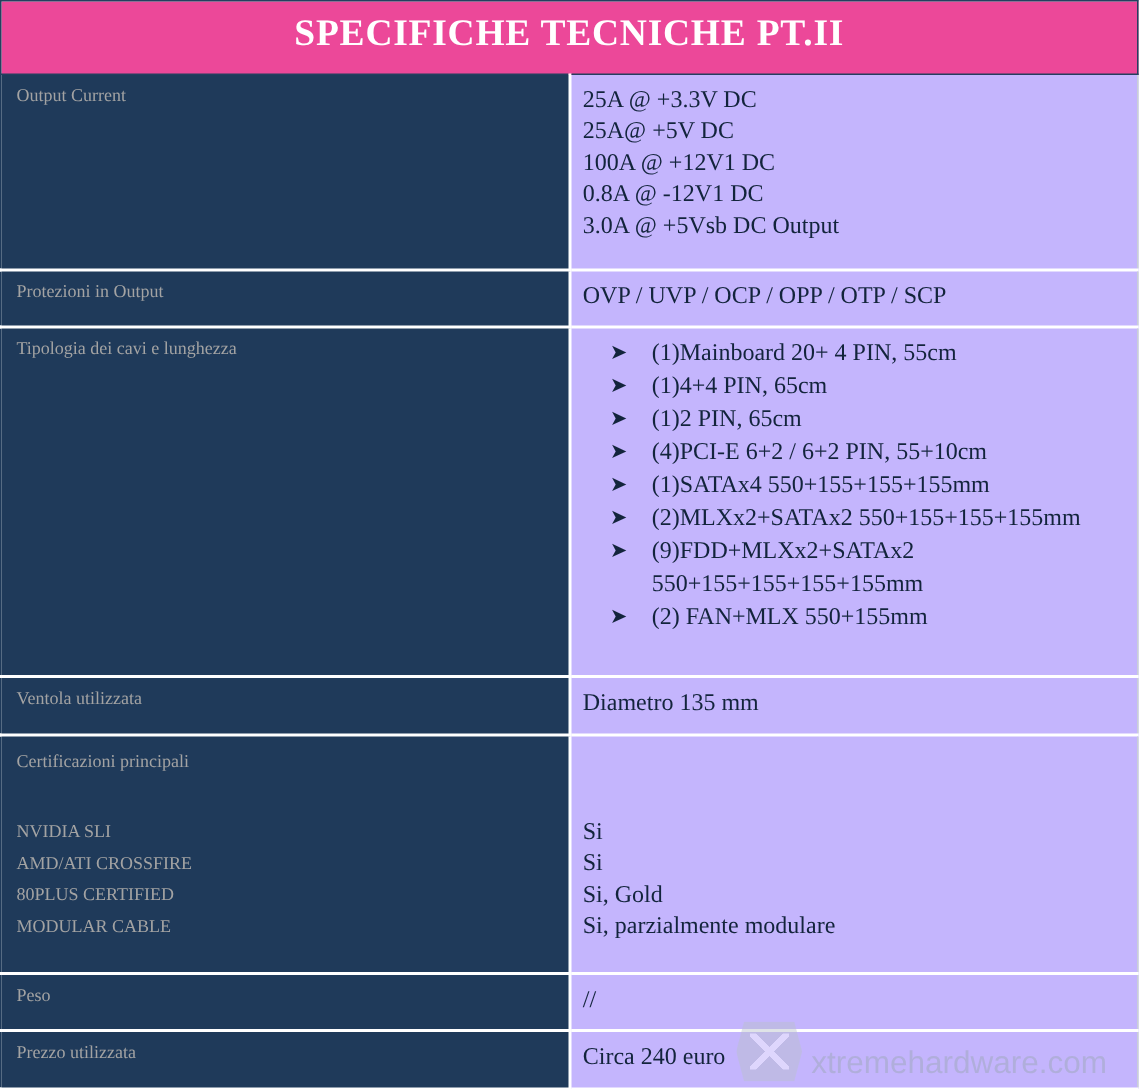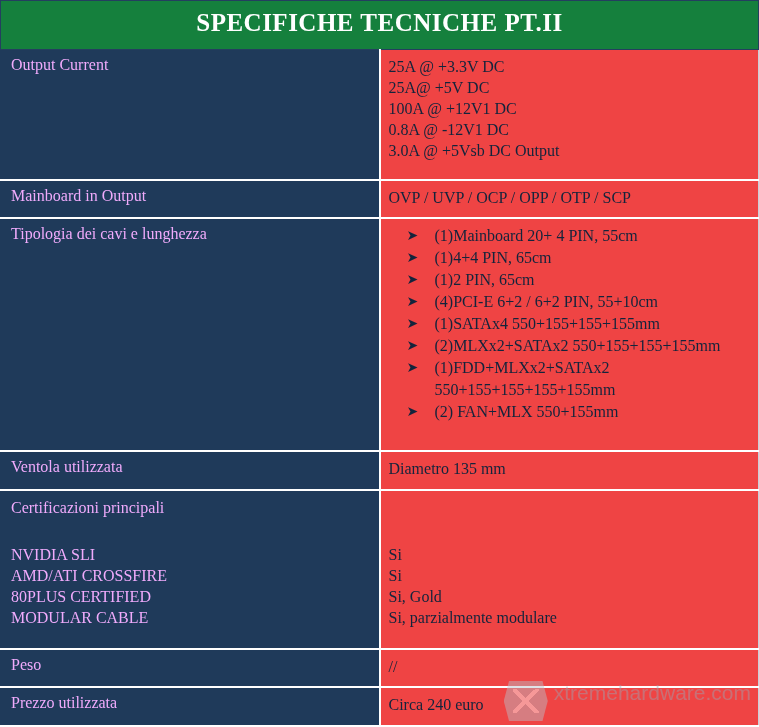--- a/index.html
+++ b/index.html
@@ -15,44 +15,44 @@
   }
   .spec-table {
     width: 759px;
     height: 727px;
     box-sizing: border-box;
     border-collapse: collapse;
     table-layout: fixed;
     position: relative;
   }
   .title-bar {
-    background: #15803d;
+    background: #ec4899;
     color: #ffffff;
     text-align: center;
     font-size: 25px;
     font-weight: bold;
     letter-spacing: 0.5px;
     height: 40px;
     padding: 2px 0 6px 0;
     font-family: "Liberation Serif", serif;
     border: 1px solid #243f5f;
   }
   .row-label {
     background: #1f3a5a;
-    color: #f0abfc;
-    font-size: 16px;
+    color: #a3a3a3;
+    font-size: 12px;
     vertical-align: top;
     padding: 6px 0 6px 10px;
     width: 298px;
     border-bottom: 2px solid #ffffff;
     border-right: 2px solid #ffffff;
     border-left: 1px solid #1f3a5a;
   }
   .row-value {
-    background: #ef4444;
+    background: #c4b5fd;
     color: #13243c;
     font-size: 16px;
     vertical-align: top;
     padding: 6px 6px 6px 8px;
     border-bottom: 2px solid #ffffff;
     border-right: 1px solid #c9cfd6;
   }
   .val-line {
     line-height: 21px;
     white-space: nowrap;
@@ -80,24 +80,24 @@
     font-family: Liberation Serif, serif;
   }
   .cert-spacer {
     height: 26px;
   }
   .cert-line {
     line-height: 21px;
   }
   .watermark {
     position: absolute;
-    right: 8px;
+    right: 21px;
     bottom: 6px;
     display: flex;
-    align-items: flex-start;
+    align-items: flex-end;
     opacity: 0.45;
     pointer-events: none;
   }
   .wm-badge {
     width: 44px;
     height: 40px;
     background: #b9c2cc;
     margin-right: 6px;
     position: relative;
     clip-path: polygon(12% 0, 88% 0, 100% 50%, 88% 100%, 12% 100%, 0 50%);
@@ -133,37 +133,37 @@
     <td class="row-value">
       <div class="val-line">25A @ +3.3V DC</div>
       <div class="val-line">25A@ +5V DC</div>
       <div class="val-line">100A @ +12V1 DC</div>
       <div class="val-line">0.8A @ -12V1 DC</div>
       <div class="val-line">3.0A @ +5Vsb DC Output</div>
     </td>
   </tr>
 
   <tr>
-    <td class="row-label">Mainboard in Output</td>
+    <td class="row-label">Protezioni in Output</td>
     <td class="row-value">
       <div class="val-line">OVP / UVP / OCP / OPP / OTP / SCP</div>
     </td>
   </tr>
 
   <tr>
     <td class="row-label">Tipologia dei cavi e lunghezza</td>
     <td class="row-value">
       <ul class="cable-list">
         <li><span class="arrow">➤</span><span>(1)Mainboard 20+ 4 PIN, 55cm</span></li>
         <li><span class="arrow">➤</span><span>(1)4+4 PIN, 65cm</span></li>
         <li><span class="arrow">➤</span><span>(1)2 PIN, 65cm</span></li>
         <li><span class="arrow">➤</span><span>(4)PCI-E 6+2 / 6+2 PIN, 55+10cm</span></li>
         <li><span class="arrow">➤</span><span>(1)SATAx4 550+155+155+155mm</span></li>
         <li><span class="arrow">➤</span><span>(2)MLXx2+SATAx2 550+155+155+155mm</span></li>
-        <li><span class="arrow">➤</span><span>(1)FDD+MLXx2+SATAx2</span><span class="sub-line">550+155+155+155+155mm</span></li>
+        <li><span class="arrow">➤</span><span>(9)FDD+MLXx2+SATAx2</span><span class="sub-line">550+155+155+155+155mm</span></li>
         <li><span class="arrow">➤</span><span>(2) FAN+MLX 550+155mm</span></li>
       </ul>
     </td>
   </tr>
 
   <tr>
     <td class="row-label">Ventola utilizzata</td>
     <td class="row-value">
       <div class="val-line">Diametro 135 mm</div>
     </td>

